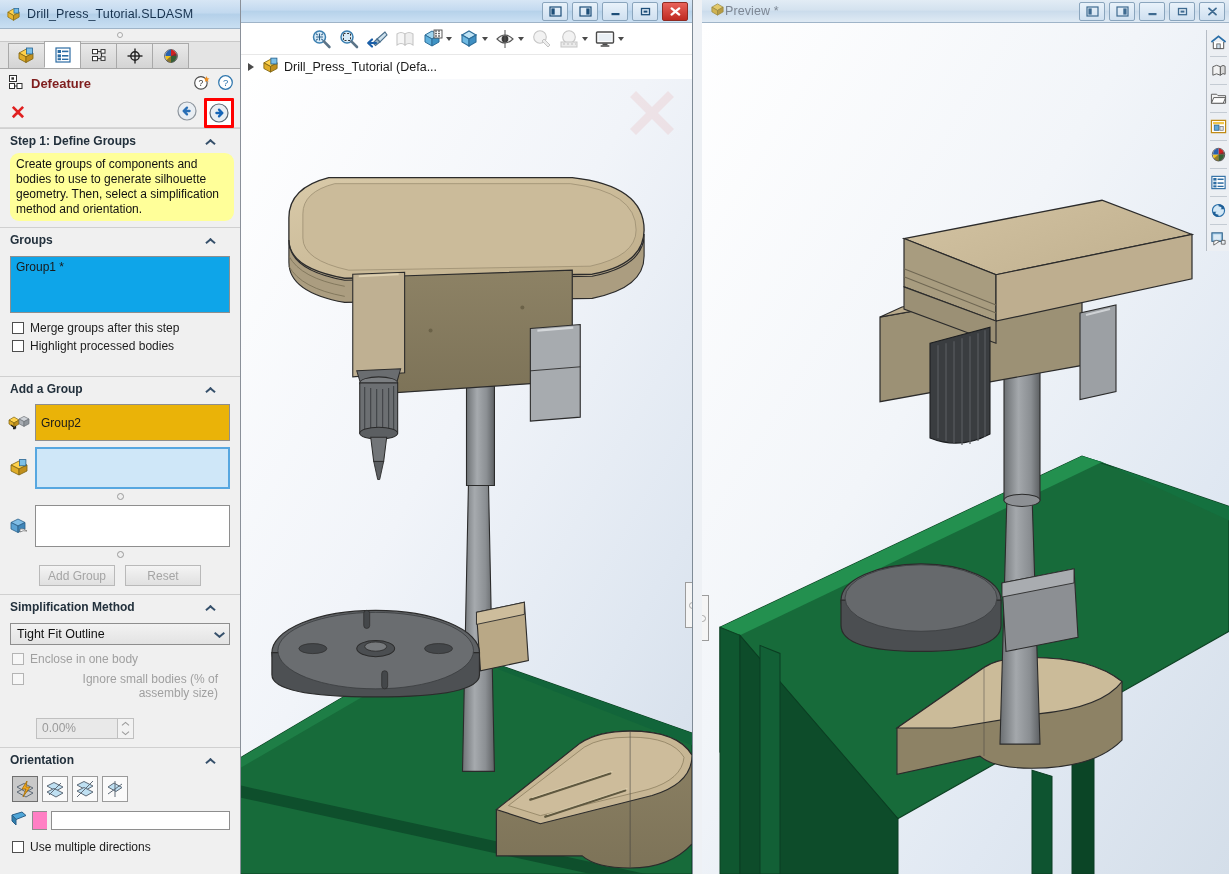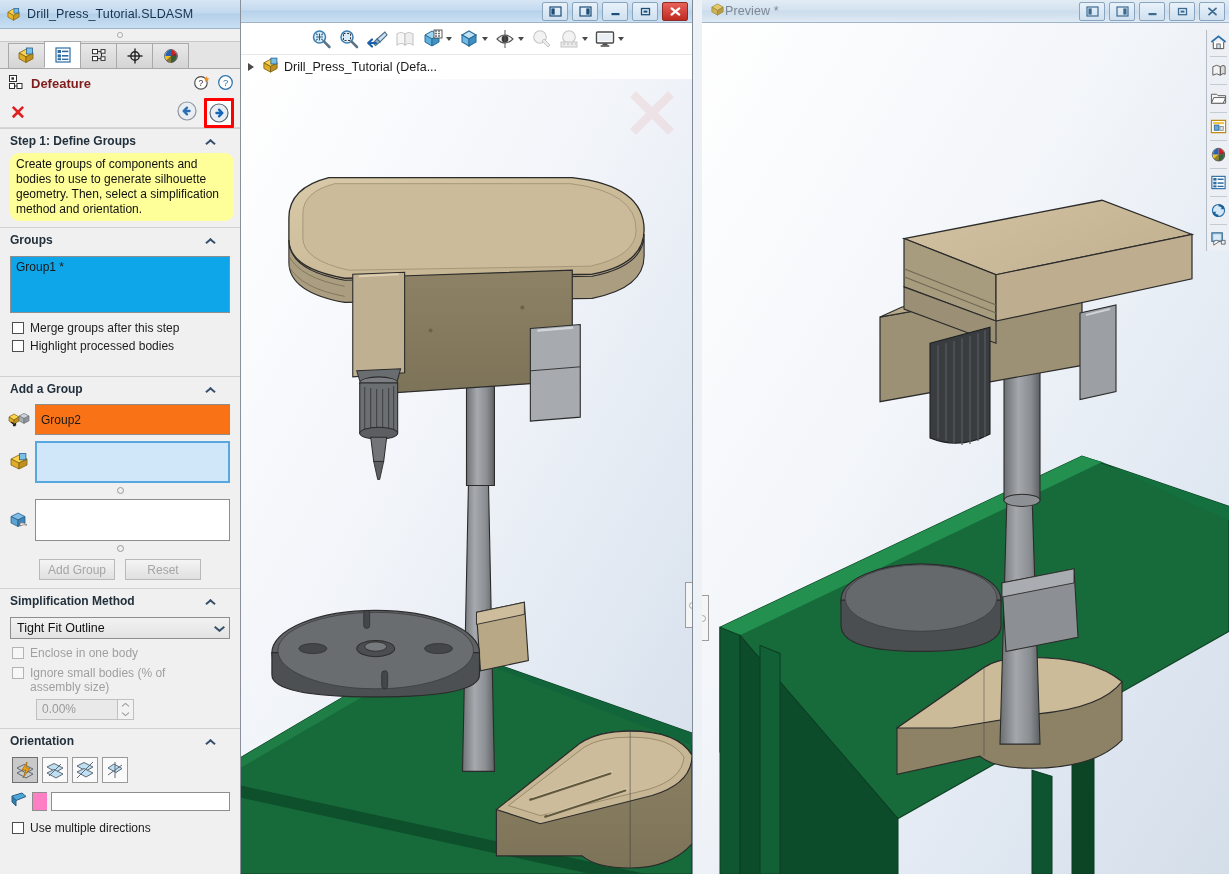--- a/index.html
+++ b/index.html
@@ -105,33 +105,33 @@
     background: #ffff99; margin: 0 6px 6px 10px; padding: 4px 6px;
     font-size: 12px; line-height: 15px; color: #111; border-radius: 9px;
   }
 
   .group-list {
     margin: 4px 10px 6px 10px; height: 57px;
     background: #0ea5e9; border: 1px solid #8e8e8e;
     padding: 3px 5px; font-size: 12px;
   }
 
-  .chk-row { display: flex; align-items: center; padding: 2px 10px 2px 12px; }
+  .chk-row { display: flex; align-items: center; padding: 2px 10px 2px 12px; text-align: right; }
   .chk-box {
     width: 12px; height: 12px; border: 1px solid #4e4e4e; background: #fff;
     margin-right: 6px; flex: none;
   }
   .chk-box.disabled { border-color: #b4b4b4; background: #f7f7f7; }
   .chk-label { font-size: 12px; color: #1c1c1c; }
   .chk-label.disabled { color: #a0a0a0; }
 
   .field-row { display: flex; align-items: center; padding: 3px 10px 3px 8px; gap: 5px; }
   .sel-icon { width: 22px; flex: none; display: flex; justify-content: center; }
   .txt-input {
-    flex: 1; height: 31px; border: 1px solid #8e8e8e; background: #f97316;
+    flex: 1; height: 37px; border: 1px solid #8e8e8e; background: #eab308;
     padding: 0 5px; font-size: 12px; line-height: 19px; color: #1a1a1a;
   }
   .sel-box {
     flex: 1; height: 42px; border: 1px solid #8e8e8e; background: #fff;
   }
   .sel-box.focused {
     border: 2px solid #57a7e0; background: #cfe7f8;
   }
   .dot-row { display: flex; justify-content: center; padding: 1px 0 2px 0; }
   .dot-handle {
@@ -157,21 +157,21 @@
   .combo .combo-txt { flex: 1; }
   .chevron-down {
     width: 11px; height: 7px; position: relative;
   }
   .chevron-down::before, .chevron-down::after {
     content: ""; position: absolute; top: 3px; width: 7px; height: 1.6px; background: #36506b;
   }
   .chevron-down::before { left: 0; transform: rotate(40deg); }
   .chevron-down::after  { left: 4px; transform: rotate(-40deg); }
 
-  .spin-row { display: flex; padding: 3px 0 5px 36px; }
+  .spin-row { display: flex; padding: 3px 0 5px 36px; margin-top: 13px; }
   .spin-input {
     width: 82px; height: 21px; border: 1px solid #c0c0c0; background: #e9e9e9;
     font-size: 12px; color: #9a9a9a; padding: 0 5px; line-height: 19px;
   }
   .spin-btns { width: 16px; height: 21px; border: 1px solid #c0c0c0; border-left: none;
     background: #f2f2f2; display: flex; flex-direction: column; }
   .spin-btns div { flex: 1; display: flex; align-items: center; justify-content: center; }
 
   .orient-row { display: flex; gap: 4px; padding: 4px 0 4px 12px; }
   .orient-btn {

